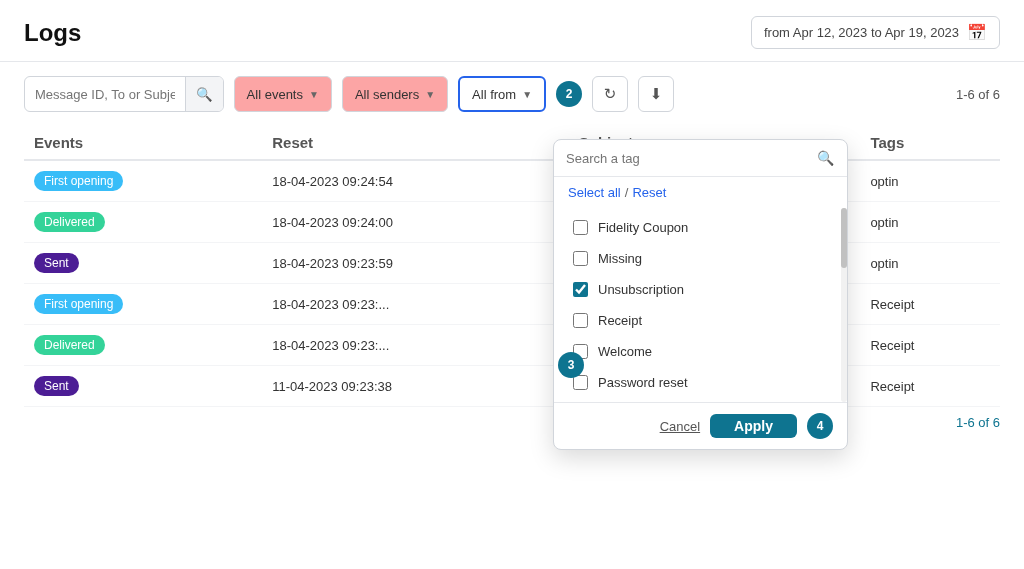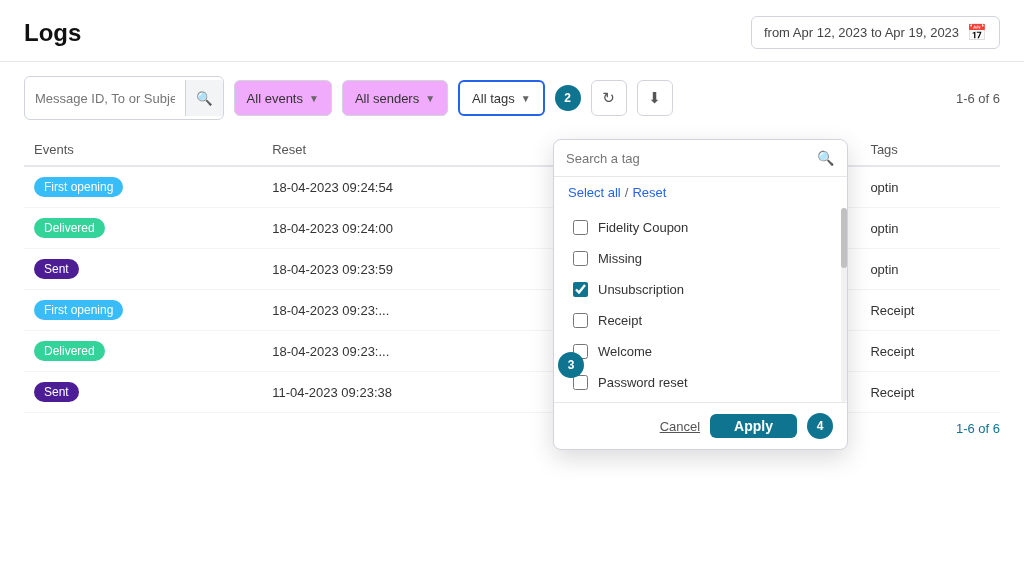--- a/index.html
+++ b/index.html
@@ -45,21 +45,21 @@
       align-items: center;
       gap: 10px;
       padding: 14px 24px;
     }
     .search-box {
       display: flex;
       align-items: center;
       border: 1px solid #d1d5db;
       border-radius: 6px;
       overflow: hidden;
-      height: 44px;
+      height: 36px;
     }
     .search-box input {
       border: none;
       outline: none;
       padding: 0 10px;
       font-size: 13px;
       width: 160px;
       color: #888;
     }
     .search-box button {
@@ -72,21 +72,21 @@
       color: #555;
     }
     .dropdown-btn {
       display: flex;
       align-items: center;
       gap: 6px;
       border: 1px solid #d1d5db;
       border-radius: 6px;
       padding: 0 12px;
       height: 36px;
-      background: #f0abfc;
+      background: #fca5a5;
       cursor: pointer;
       font-size: 13px;
       color: #333;
     }
     .dropdown-btn .arrow { font-size: 10px; color: #666; }
     .all-tags-btn {
       border: 2px solid #2563eb;
       border-radius: 6px;
       color: #333;
       background: #fff;
@@ -130,23 +130,23 @@
       width: 100%;
       border-collapse: collapse;
       font-size: 13px;
     }
     thead tr {
       border-bottom: 2px solid #e5e7eb;
     }
     thead th {
       text-align: left;
       padding: 8px 10px;
-      font-weight: 400;
+      font-weight: 700;
       color: #555;
-      font-size: 13px;
+      font-size: 15px;
     }
     tbody tr {
       border-bottom: 1px solid #f3f4f6;
     }
     tbody td {
       padding: 10px 10px;
       color: #333;
     }
     .event-badge {
       display: inline-flex;
@@ -299,21 +299,21 @@
     <span>All events</span>
     <span class="arrow">▼</span>
   </button>
 
   <button class="dropdown-btn">
     <span>All senders</span>
     <span class="arrow">▼</span>
   </button>
 
   <button class="dropdown-btn all-tags-btn">
-    <span>All tags</span>
+    <span>All from</span>
     <span class="arrow">▼</span>
   </button>
 
   <span class="step-badge">2</span>
 
   <div class="icon-btn">↻</div>
   <div class="icon-btn">⬇</div>
 
   <span class="count-label">1-6 of 6</span>
 </div>

